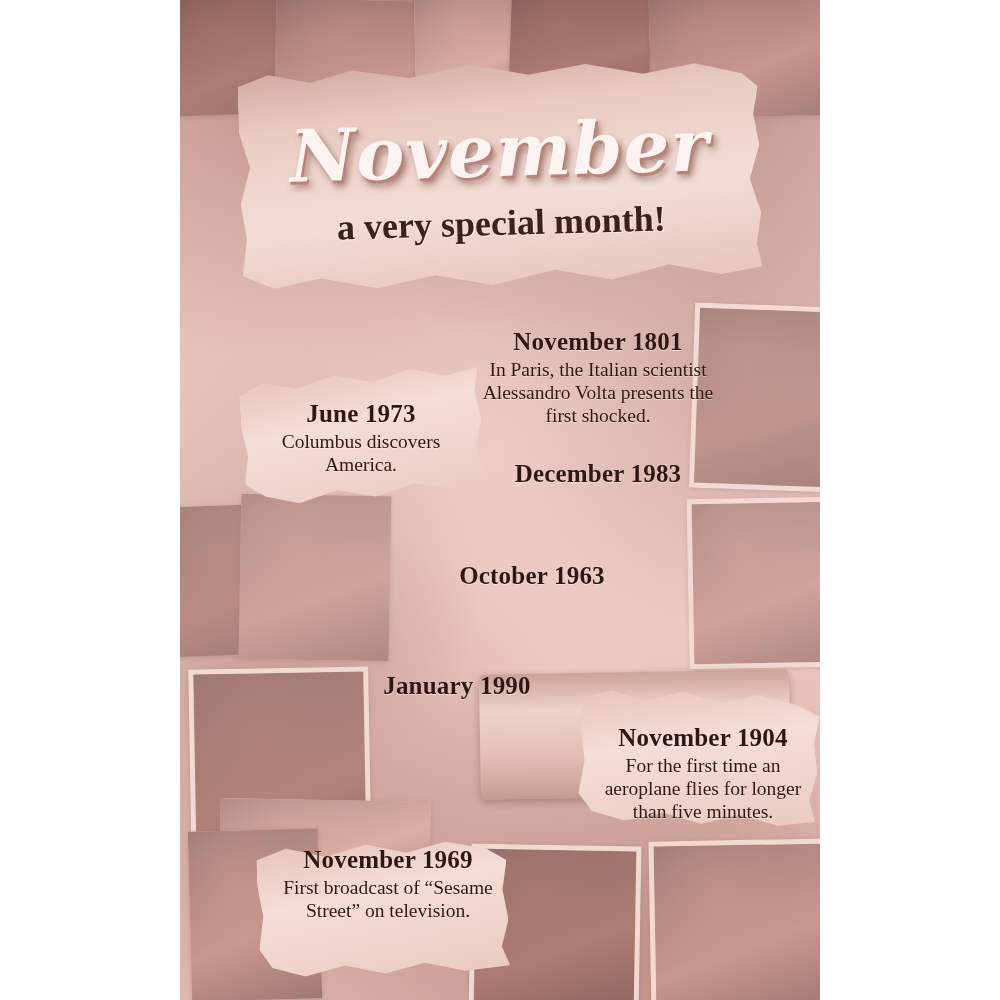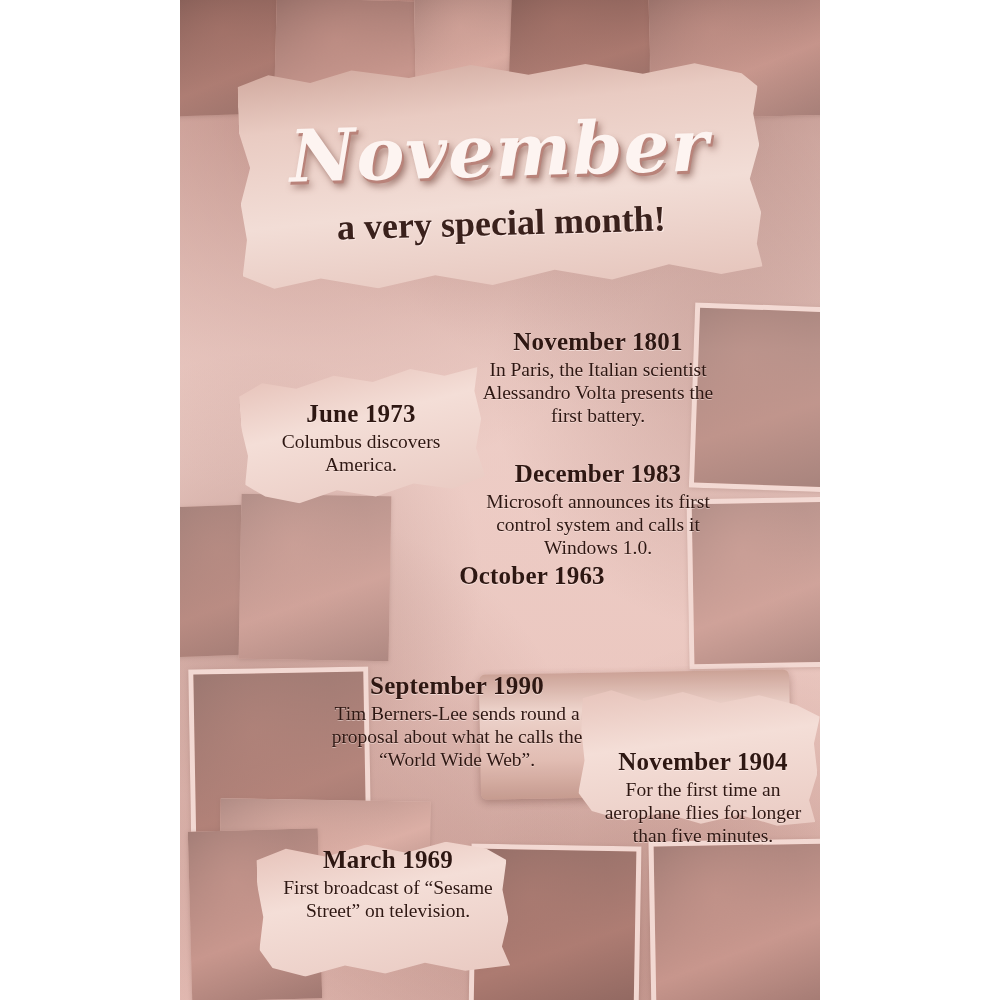--- a/index.html
+++ b/index.html
@@ -219,46 +219,44 @@
       <div class="month-subtitle">a very special month!</div>
     </div>
 
     <div class="note n1973"></div>
     <div class="scroll-paper"></div>
     <div class="note n1904"></div>
     <div class="note n1969"></div>
 
     <div class="event" style="left:288px; top:328px; width:260px;">
       <div class="yr">November 1801</div>
-      <div class="txt">In Paris, the Italian scientist Alessandro Volta presents the first battery.</div>
+      <div class="txt">In Paris, the Italian scientist Alessandro Volta presents the first shocked.</div>
     </div>
 
     <div class="event" style="left:72px; top:400px; width:218px;">
       <div class="yr">June 1973</div>
       <div class="txt">Columbus discovers America.</div>
     </div>
 
     <div class="event" style="left:280px; top:460px; width:276px;">
       <div class="yr">December 1983</div>
-      <div class="txt">Microsoft announces its first control system and calls it Windows 1.0.</div>
     </div>
 
     <div class="event" style="left:152px; top:562px; width:400px;">
       <div class="yr">October 1963</div>
     </div>
 
     <div class="event" style="left:142px; top:672px; width:270px;">
-      <div class="yr">September 1990</div>
-      <div class="txt">Tim Berners-Lee sends round a proposal about what he calls the “World Wide Web”.</div>
-    </div>
-
-    <div class="event" style="left:412px; top:748px; width:222px;">
+      <div class="yr">January 1990</div>
+    </div>
+
+    <div class="event" style="left:412px; top:724px; width:222px;">
       <div class="yr">November 1904</div>
       <div class="txt">For the first time an aeroplane flies for longer than five minutes.</div>
     </div>
 
     <div class="event" style="left:94px; top:846px; width:228px;">
-      <div class="yr">March 1969</div>
+      <div class="yr">November 1969</div>
       <div class="txt">First broadcast of “Sesame Street” on television.</div>
     </div>
 
   </div>
 </div>
 
 </body></html>

